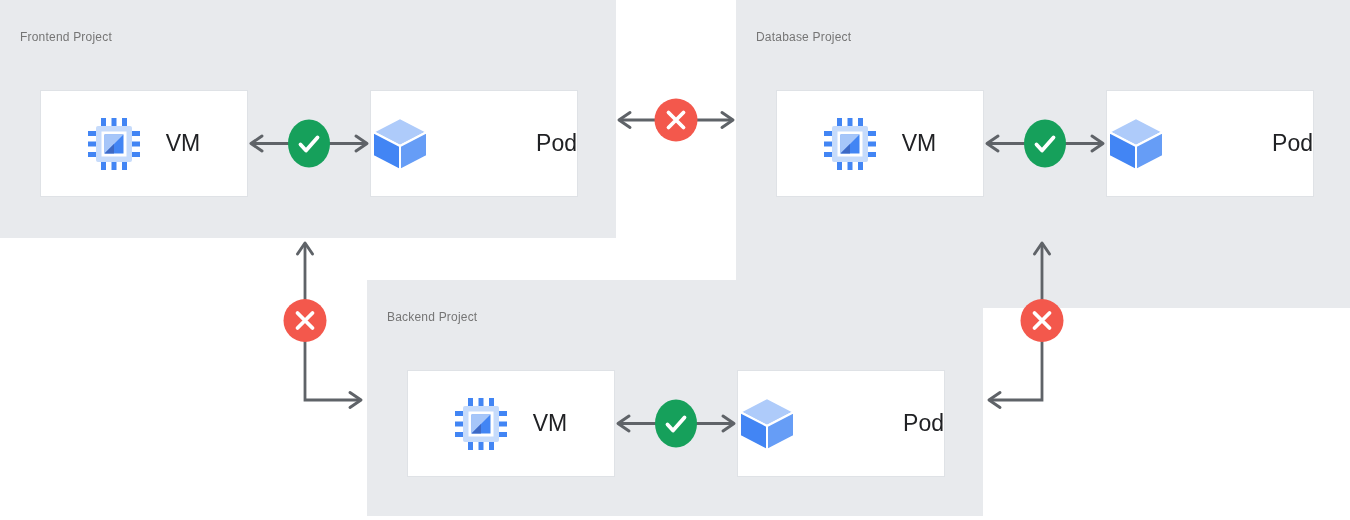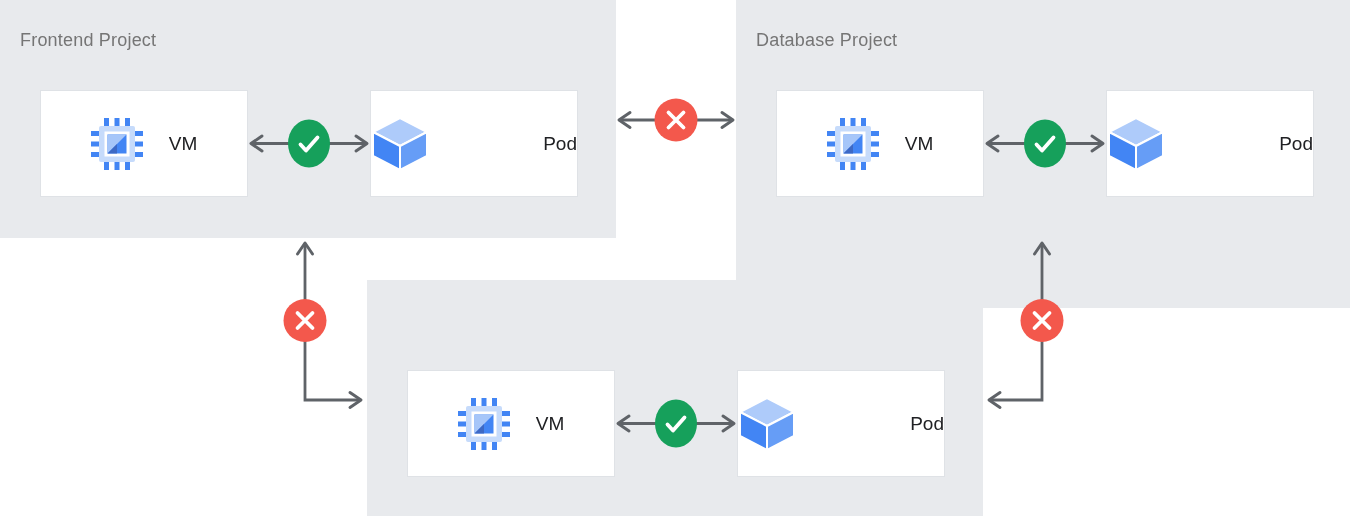--- a/index.html
+++ b/index.html
@@ -5,30 +5,30 @@
   html,body{margin:0;padding:0;background:#ffffff;}
   body{font-family:"Liberation Sans", sans-serif; -webkit-font-smoothing:antialiased;}
   .canvas{position:relative;width:1350px;height:520px;background:#ffffff;overflow:hidden;}
 
   .panel{position:absolute;background:var(--panel-bg,#E8EAED);}
   .panel-frontend{left:0;top:0;width:616px;height:238px;}
   .panel-database{left:736px;top:0;width:614px;height:308px;}
   .panel-backend{left:367px;top:280px;width:616px;height:236px;}
 
   .panel-title{position:absolute;left:20px;top:30px;margin:0;
-    font-size:18px;font-weight:400;letter-spacing:.2px;
+    font-size:12px;font-weight:400;letter-spacing:.2px;
     color:var(--title-text,#757575);}
 
   .node{position:absolute;width:208px;height:107px;box-sizing:border-box;
     background:var(--node-bg,#ffffff);
     border:1px solid var(--node-border,#DFE2E6);
     display:flex;align-items:center;justify-content:center;gap:26px;}
   .node-vm{left:40px;top:90px;}
   .node-pod{left:370px;top:90px;justify-content:space-between;}
-  .node-label{font-size:19px;color:var(--label-text,#202124);}
+  .node-label{font-size:23px;color:var(--label-text,#202124);}
 
   .icon{display:flex;align-items:center;justify-content:center;}
 
   .connector-layer{position:absolute;left:0;top:0;pointer-events:none;}
   .conn-line{stroke:var(--arrow,#5F6368);stroke-width:2.8;fill:none;}
   .conn-head{stroke:var(--arrow,#5F6368);stroke-width:3;fill:none;
     stroke-linecap:round;stroke-linejoin:round;}
   .badge-allowed{fill:var(--allowed-green,#16A05B);}
   .badge-blocked{fill:var(--blocked-red,#F3584C);}
   .badge-glyph{stroke:#ffffff;stroke-width:3.8;fill:none;
@@ -117,20 +117,21 @@
           <polygon points="29,2 56,16 29,30 2,16" fill="var(--pod-top-blue,#AECBFA)" stroke="#ffffff" stroke-width="2" stroke-linejoin="round"></polygon>
           <polygon points="2,16 29,30 29,54 2,40" fill="var(--pod-left-blue,#4285F4)" stroke="#ffffff" stroke-width="2" stroke-linejoin="round"></polygon>
           <polygon points="56,16 29,30 29,54 56,40" fill="var(--pod-right-blue,#669DF6)" stroke="#ffffff" stroke-width="2" stroke-linejoin="round"></polygon>
         </svg>
       </span>
       <span class="node-label">Pod</span>
     </div>
   </section>
 
   <section class="panel panel-backend">
+    <h2 class="panel-title">Backend Project</h2>
 
     <div class="node node-vm">
       <span class="icon">
         <svg width="52" height="52" viewBox="0 0 52 52">
           <g fill="var(--vm-pin-blue,#4285F4)">
             <rect x="13" y="0" width="5" height="9"></rect>
               <rect x="23.5" y="0" width="5" height="9"></rect>
               <rect x="34" y="0" width="5" height="9"></rect>
             <rect x="13" y="43" width="5" height="9"></rect>
               <rect x="23.5" y="43" width="5" height="9"></rect>

